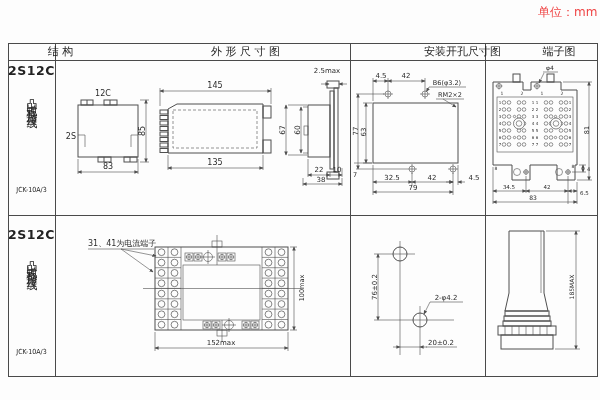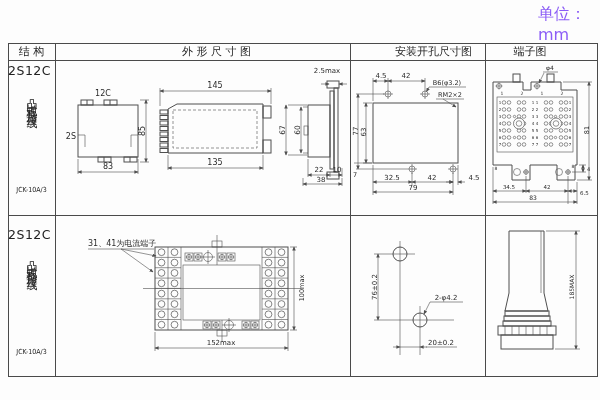--- a/index.html
+++ b/index.html
@@ -1,22 +1,22 @@
 <!DOCTYPE html>
 <html><head>
 <meta charset="utf-8">
 <style>
   html,body{margin:0;padding:0;}
   body{width:600px;height:400px;background:#fdfdfd;position:relative;overflow:hidden;
        font-family:"DejaVu Sans","Liberation Sans",sans-serif;color:#222;}
   .hline{position:absolute;height:1px;background:#4a4a4a;}
   .vline{position:absolute;width:1px;background:#4a4a4a;}
-  .hdr{position:absolute;top:43px;height:17px;line-height:17px;text-align:center;font-size:11px;color:#1e1e1e;}
-  .unit{position:absolute;top:4px;left:538px;font-size:16px;color:#8b5cf6;}
-  .model{position:absolute;text-align:left;font-size:12.5px;font-weight:400;letter-spacing:.5px;}
+  .hdr{position:absolute;top:43px;height:17px;line-height:17px;text-align:center;font-size:11px;color:#1e1e1e;padding-left:29px;}
+  .unit{position:absolute;top:4px;left:538px;font-size:12px;color:#ef4444;}
+  .model{position:absolute;text-align:center;font-size:12.5px;font-weight:700;letter-spacing:.5px;}
   .vtwrap{position:absolute;display:flex;justify-content:center;}
   .vt{writing-mode:vertical-rl;text-orientation:upright;font-size:11px;letter-spacing:3px;line-height:1;}
   .spec{position:absolute;text-align:center;font-size:7px;transform:scaleX(.9);}
   svg{position:absolute;overflow:visible;}
   svg text{font-family:"DejaVu Sans","Liberation Sans",sans-serif;fill:#2a2a2a;}
   .ln{stroke:#4f4f4f;stroke-width:1;fill:none;}
   .lnt{stroke:#4f4f4f;stroke-width:.6;fill:none;}
   .dim{stroke:#4f4f4f;stroke-width:.6;fill:none;}
 </style>
 </head>

